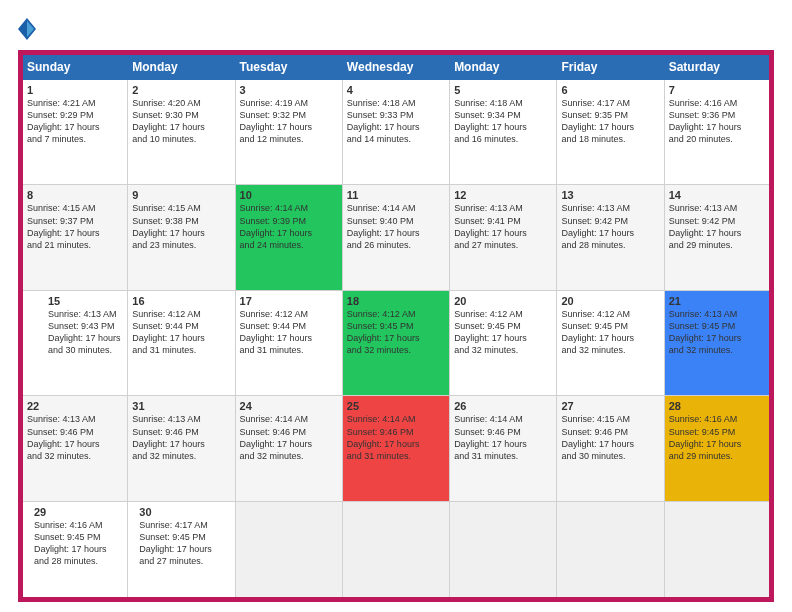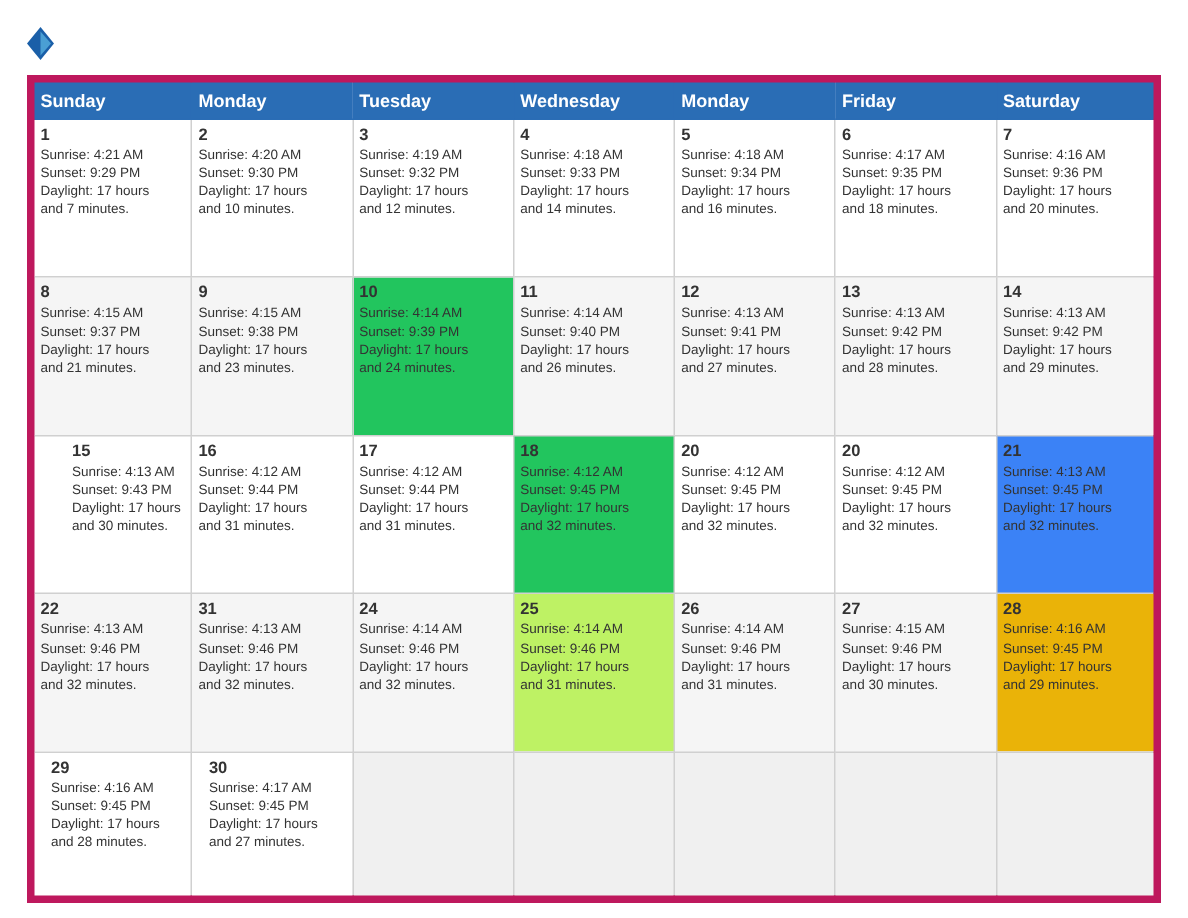--- a/index.html
+++ b/index.html
@@ -237,21 +237,21 @@
             <div class="cell-text">Sunrise: 4:13 AM<br>Sunset: 9:46 PM<br>Daylight: 17 hours<br>and 32 minutes.</div>
           </td>
           <td style="background: rgb(245, 245, 245);">
             <span class="day-num">31</span>
             <div class="cell-text">Sunrise: 4:13 AM<br>Sunset: 9:46 PM<br>Daylight: 17 hours<br>and 32 minutes.</div>
           </td>
           <td style="background: rgb(245, 245, 245);">
             <span class="day-num">24</span>
             <div class="cell-text">Sunrise: 4:14 AM<br>Sunset: 9:46 PM<br>Daylight: 17 hours<br>and 32 minutes.</div>
           </td>
-          <td style="background: #bef264;">
+          <td style="background: #ef4444;">
             <span class="day-num">25</span>
             <div class="cell-text">Sunrise: 4:14 AM<br>Sunset: 9:46 PM<br>Daylight: 17 hours<br>and 31 minutes.</div>
           </td>
           <td style="background: rgb(245, 245, 245);">
             <span class="day-num">26</span>
             <div class="cell-text">Sunrise: 4:14 AM<br>Sunset: 9:46 PM<br>Daylight: 17 hours<br>and 31 minutes.</div>
           </td>
           <td style="background: rgb(245, 245, 245);">
             <span class="day-num">27</span>
             <div class="cell-text">Sunrise: 4:15 AM<br>Sunset: 9:46 PM<br>Daylight: 17 hours<br>and 30 minutes.</div>

